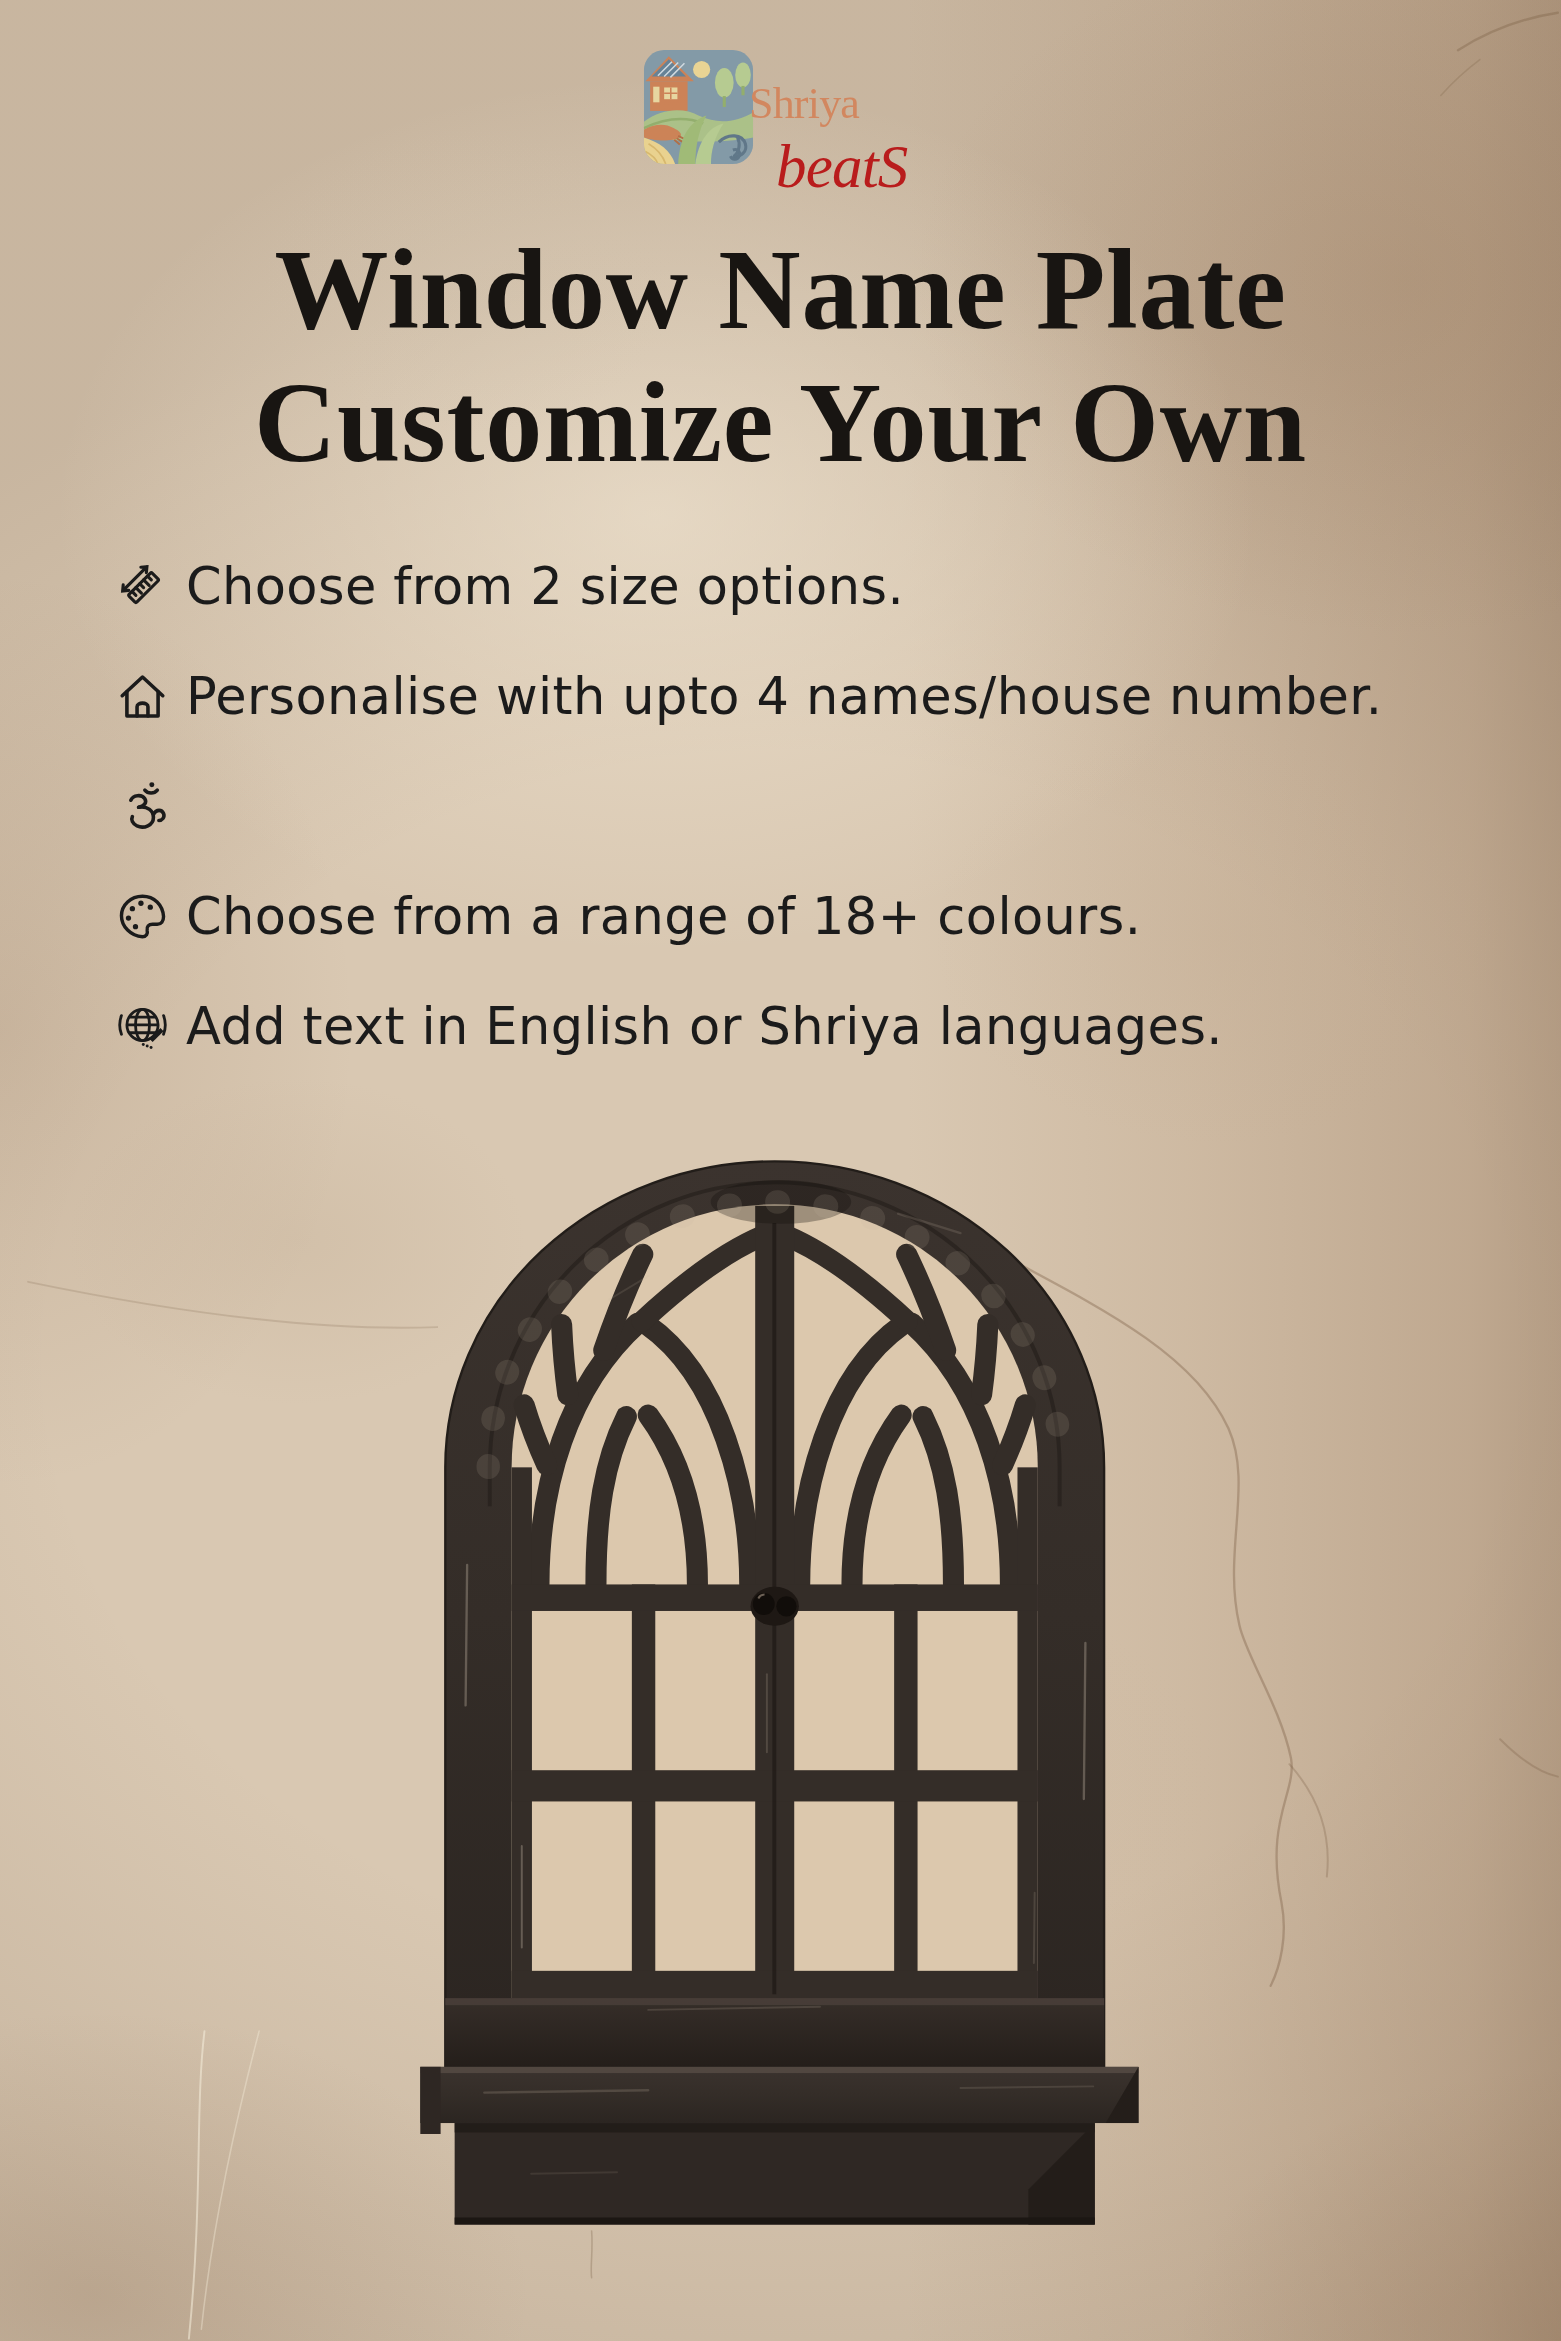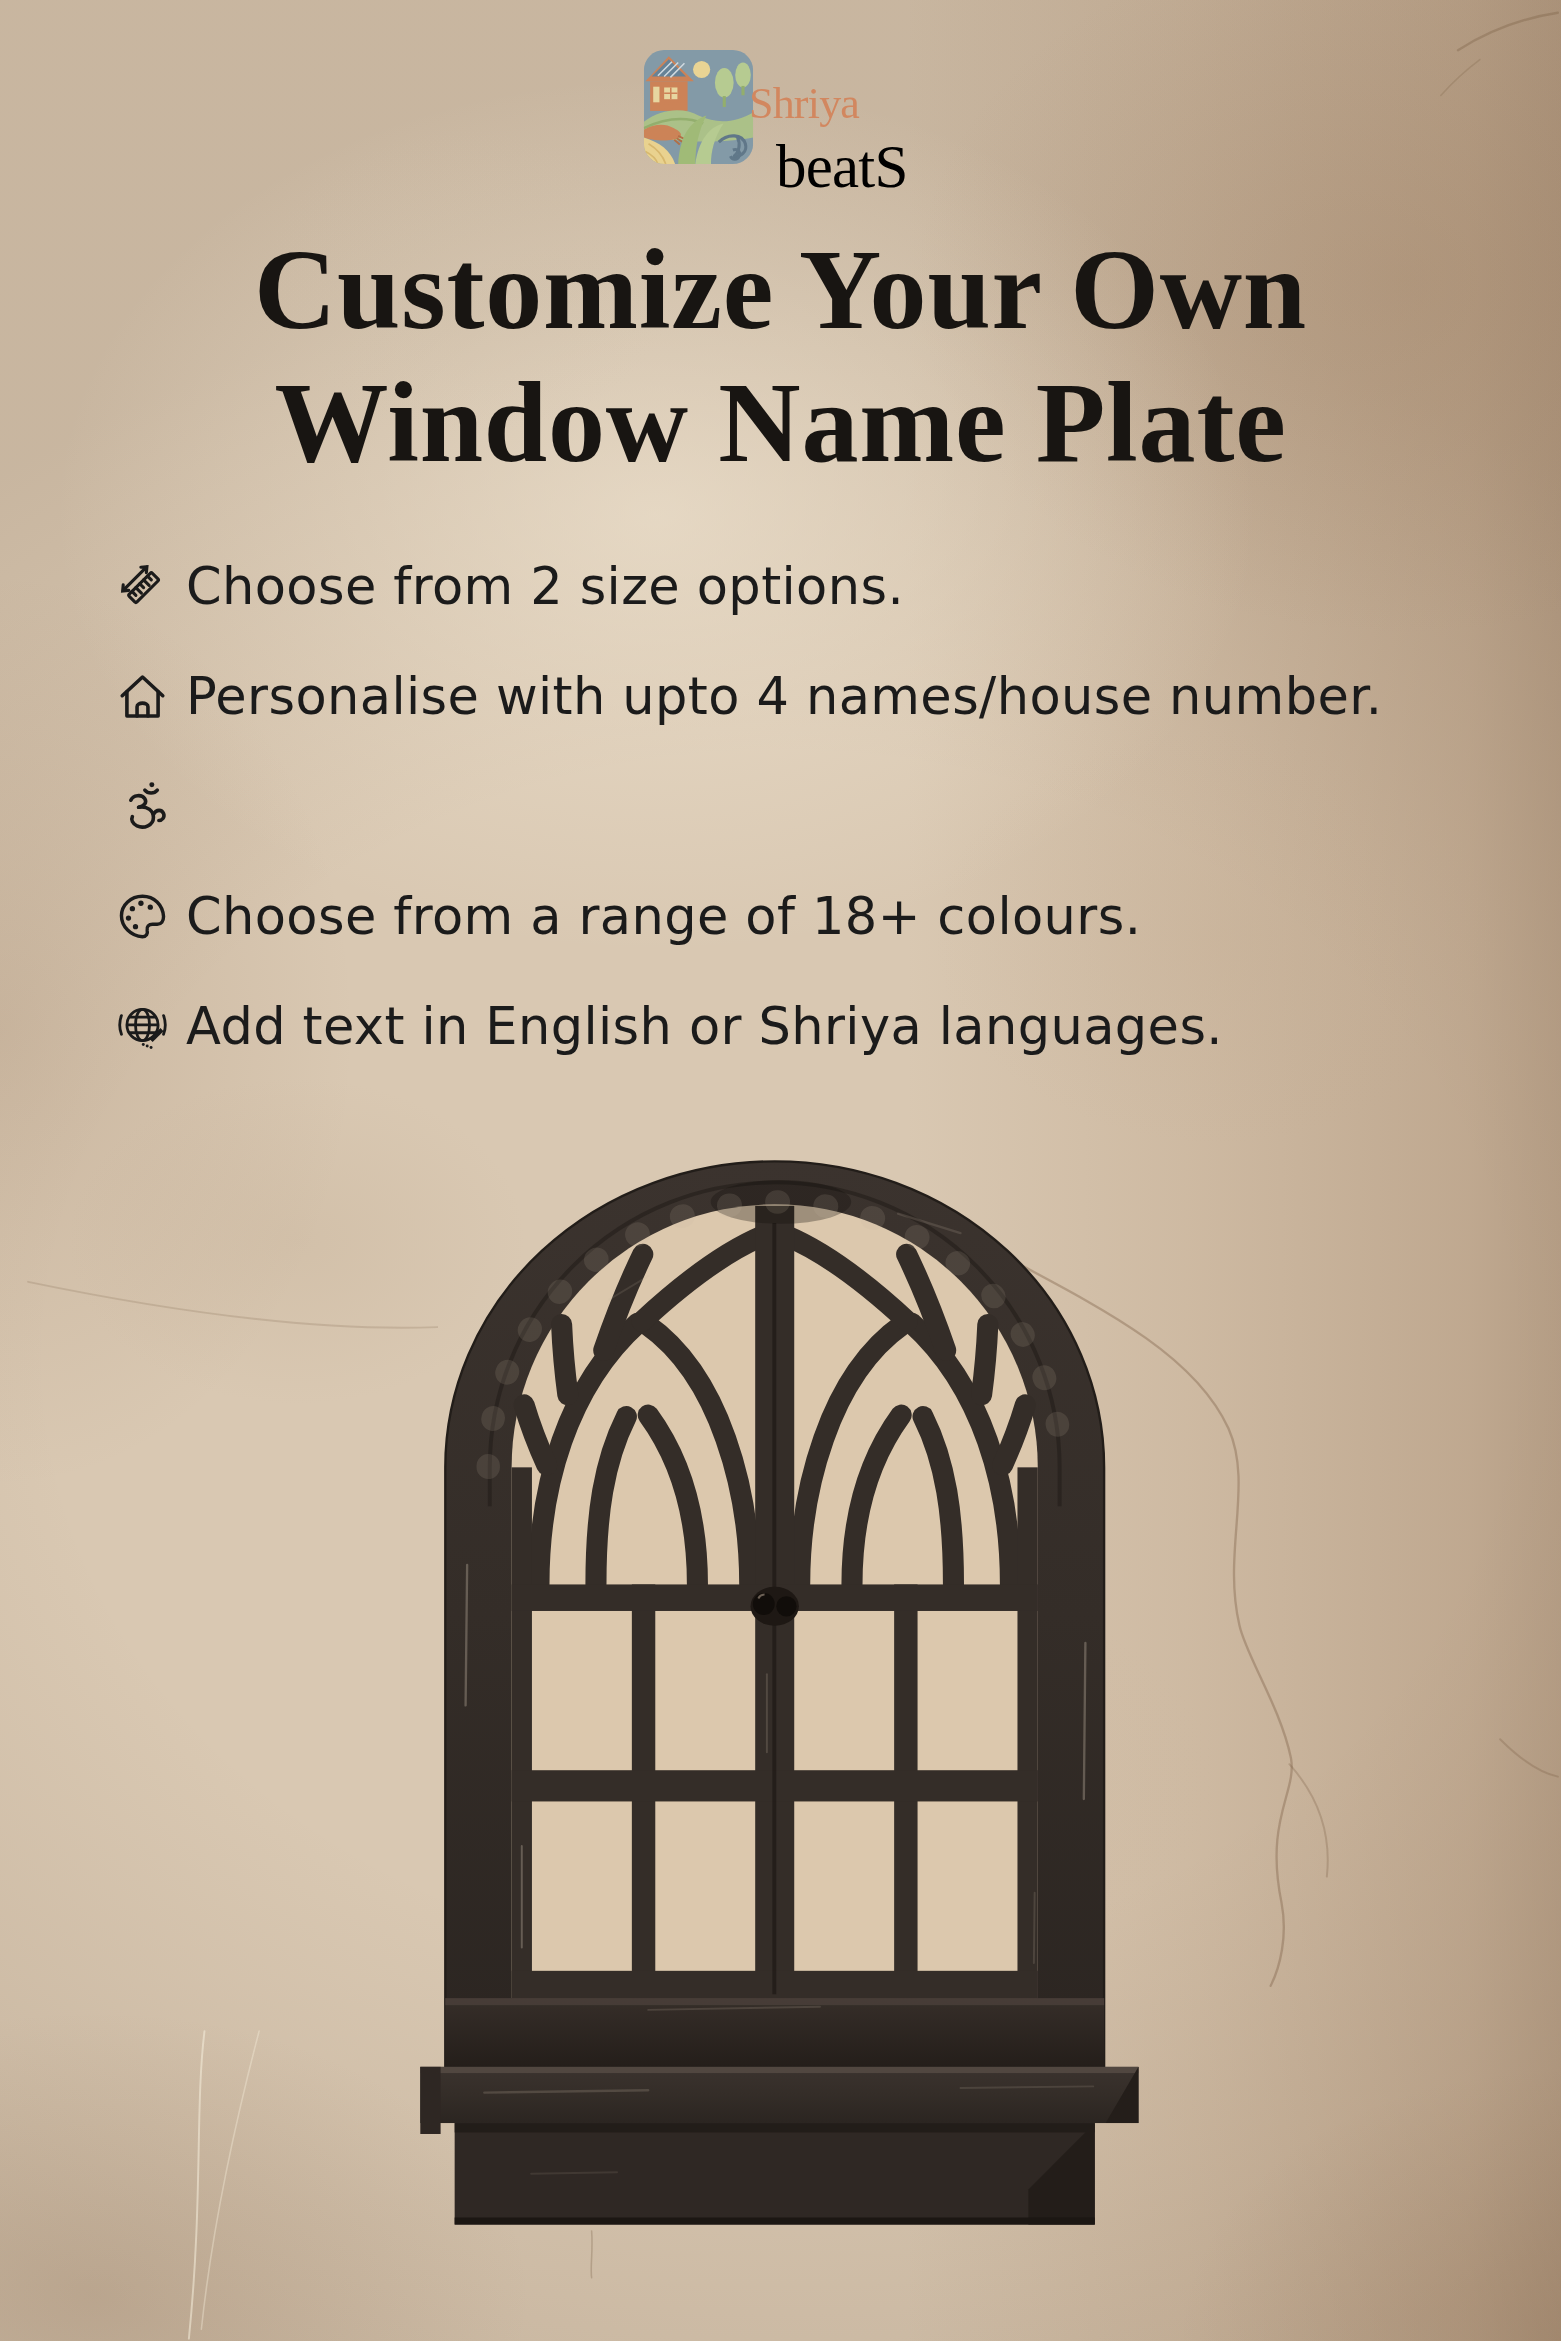--- a/index.html
+++ b/index.html
@@ -102,26 +102,26 @@
       <path d="M44 146 C46 112 58 92 80 84 C70 104 66 124 66 146 Z" fill="#9dbb74"></path>
       <path d="M66 146 C70 116 84 98 102 94 C90 112 86 130 86 146 Z" fill="#b5cd90"></path>
       <g stroke="#587387" stroke-width="4" fill="none">
         <path d="M96 118 C108 106 126 108 130 120 C133 130 124 138 114 136"></path>
         <path d="M114 128 c6 -2 10 2 8 8 c-2 5 -9 5 -11 0"></path>
         <path d="M120 112 c4 8 2 18 -4 24"></path>
       </g>
     </g>
   </svg>
   <div class="logo-word1" style="color:#d2875f;">Shriya</div>
-  <div class="logo-word2" style="color:#000000;">beatS</div>
+  <div class="logo-word2" style="color:#b91c1c;font-style:italic;">beatS</div>
 </div>
 
 <div class="title">
+  <div>Window Name Plate</div>
   <div>Customize Your Own</div>
-  <div>Window Name Plate</div>
 </div>
 
 <ul class="features">
 
   <li class="feature">
     <svg class="f-icon" viewBox="0 0 68 68" aria-hidden="true">
       <g transform="rotate(-45 34 34)" stroke="#1b1b1b" stroke-width="4" fill="none" stroke-linecap="round">
         <rect x="13" y="29" width="42" height="14" rx="2"></rect>
         <path d="M20 29 V36 M27 29 V39 M34 29 V36 M41 29 V39 M48 29 V36"></path>
         <path d="M12 20 H56 M50 15 L56 20 L50 25 M18 15 L12 20 L18 25"></path>

